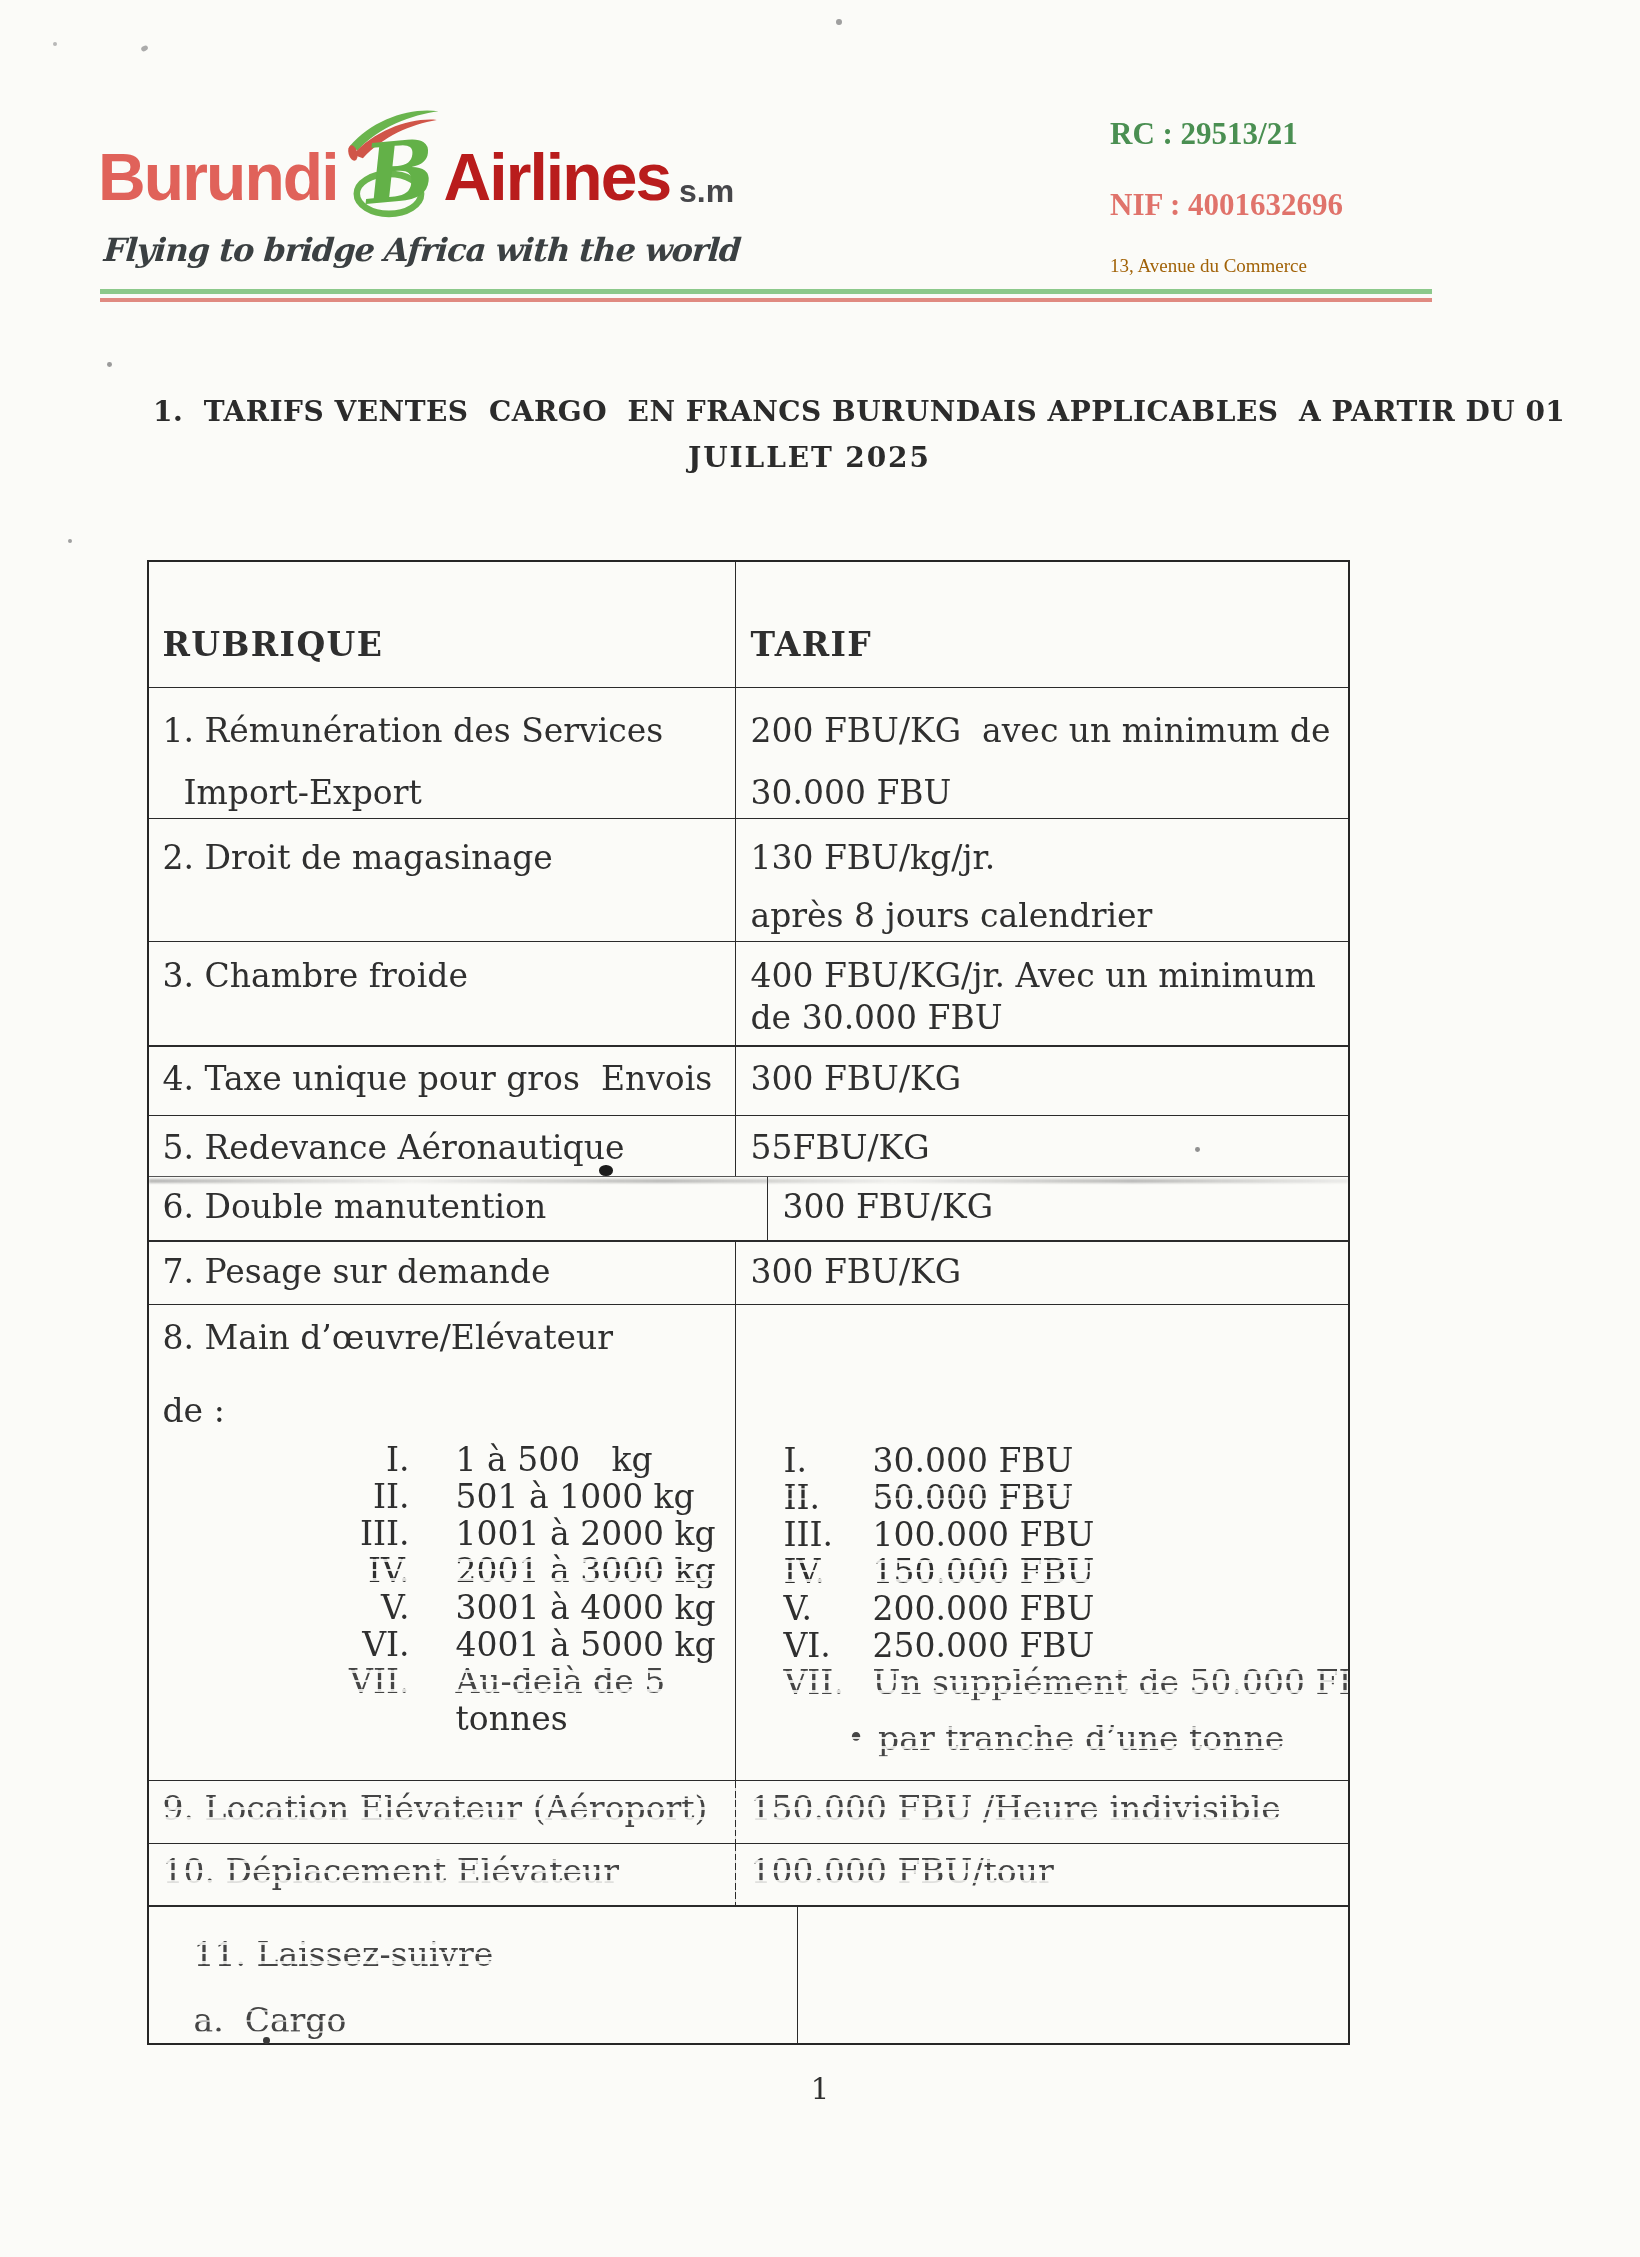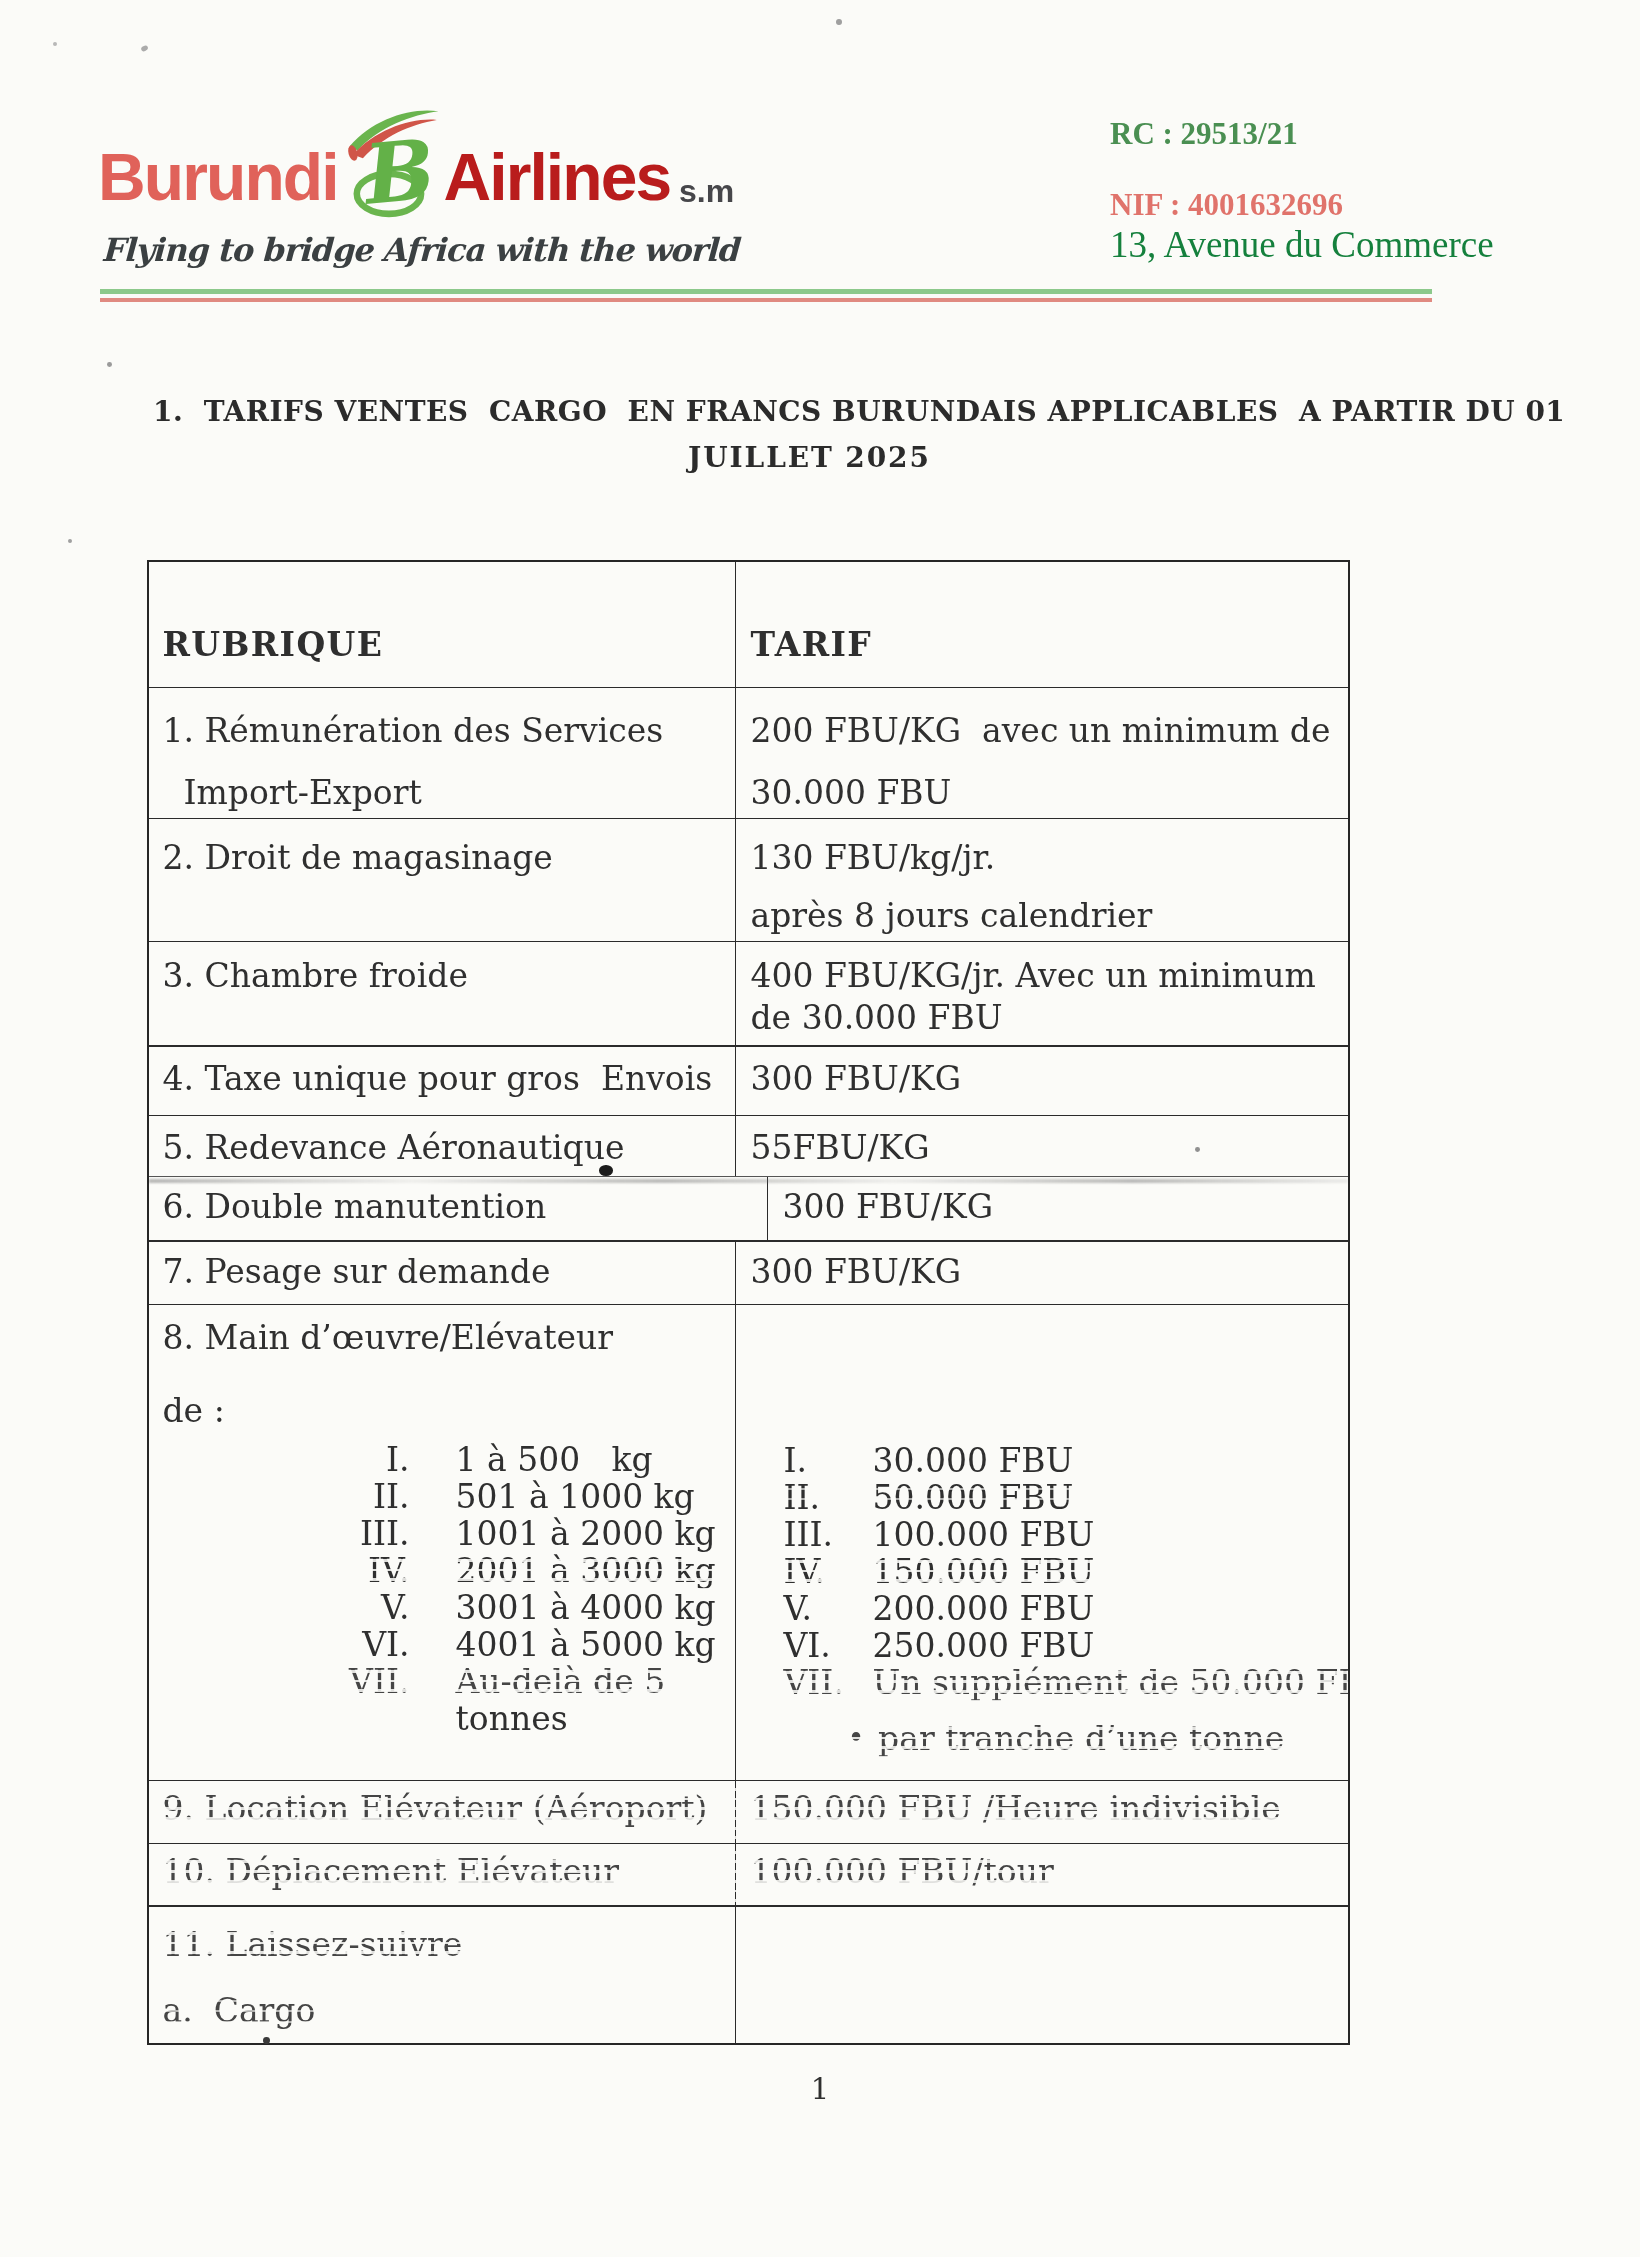--- a/index.html
+++ b/index.html
@@ -18,21 +18,21 @@
   .brand { display:flex; align-items:flex-end; font-family:"Liberation Sans", sans-serif; font-weight:bold; font-size:66px; letter-spacing:-1.9px; line-height:1; }
   .brand-burundi { color:#e0625a; }
   .brand-airlines { color:#b91c1c; }
   .logo-svg { width:100px; height:118px; margin:0 1.9px -11.6px 3.9px; }
   .brand-sm { font-size:32px; color:#46464a; letter-spacing:0; margin-left:8.7px; padding-bottom:3.9px; }
   .tagline { margin-top:21px; margin-left:5.8px; font-family:"DejaVu Serif", serif; font-style:italic; font-weight:bold; font-size:32px; color:#3b4042; letter-spacing:-1px; transform:skewX(-4deg); }
 
   .registry { position:absolute; left:1110px; top:116px; font-family:"Liberation Serif", serif; }
   .reg-rc  { font-weight:bold; font-size:31px; color:#4a8f52; }
   .reg-nif { font-weight:bold; font-size:31px; color:#e0736b; margin-top:35px; }
-  .reg-addr{ font-size:37px; color:#15803d; }
+  .reg-addr{ font-size:19px; color:#a16207; margin-top:32px; }
 
   .brandbar { position:absolute; left:100px; top:289px; width:1332px; }
   .bar-g { height:4.8px; background:#8cc98b; }
   .bar-r { height:4.8px; background:#e08a81; margin-top:3.9px; }
 
   
   .doc-title { position:absolute; left:153px; top:389px; width:1313px; font-weight:bold; font-size:28px; color:#2b2b2b; letter-spacing:0.5px; line-height:46px; }
   .doc-title .t1 { white-space:pre; }
   .doc-title .t2 { text-align:center; letter-spacing:1.9px; }
 
@@ -50,21 +50,21 @@
   .r1 .ind { text-indent:21px; }
   .r2 { height:123px; } .r2 .c1,.r2 .c2 { padding-top:9.7px; } .r2 .ln { line-height:58px; }
   .r3 { height:104px; } .r3 .c1,.r3 .c2 { padding-top:12.6px; } .r3 .ln { line-height:42px; }
   .r4 { height:70px; }  .r4 .c1,.r4 .c2 { padding-top:11.6px; }
   .r5 { height:61px; }  .r5 .c1,.r5 .c2 { padding-top:11.6px; }
   .r6 { height:64px; }  .r6 .c1,.r6 .c2 { padding-top:9.7px; }
   .r7 { height:64px; }  .r7 .c1,.r7 .c2 { padding-top:9.7px; }
   .r8 { height:476px; }
   .r9  { height:63px; } .r9 .c1,.r9 .c2   { padding-top:7.7px; }
   .r10 { height:62px; } .r10 .c1,.r10 .c2 { padding-top:7.7px; }
-  .r11 { height:138px; } .r11 .c1,.r11 .c2 { padding-top:18px; }
+  .r11 { height:138px; } .r11 .c1,.r11 .c2 { padding-top:28px;margin-left:31px; }
   .r11 .ln2 { margin-top:27px; line-height:39px; white-space:pre; }
   .bt3 { border-top-width:2.9px; }
 
   
   .r8 .c1 { padding-top:11.6px; }
   .r8-label { line-height:42px; white-space:pre; }
   .r8-de { margin-top:31px; line-height:42px; white-space:pre; }
   .r8-list { margin-top:9.7px; }
   .r8i { display:flex; line-height:37px; }
   .r8n { flex:0 0 247px; text-align:right; white-space:pre; }

